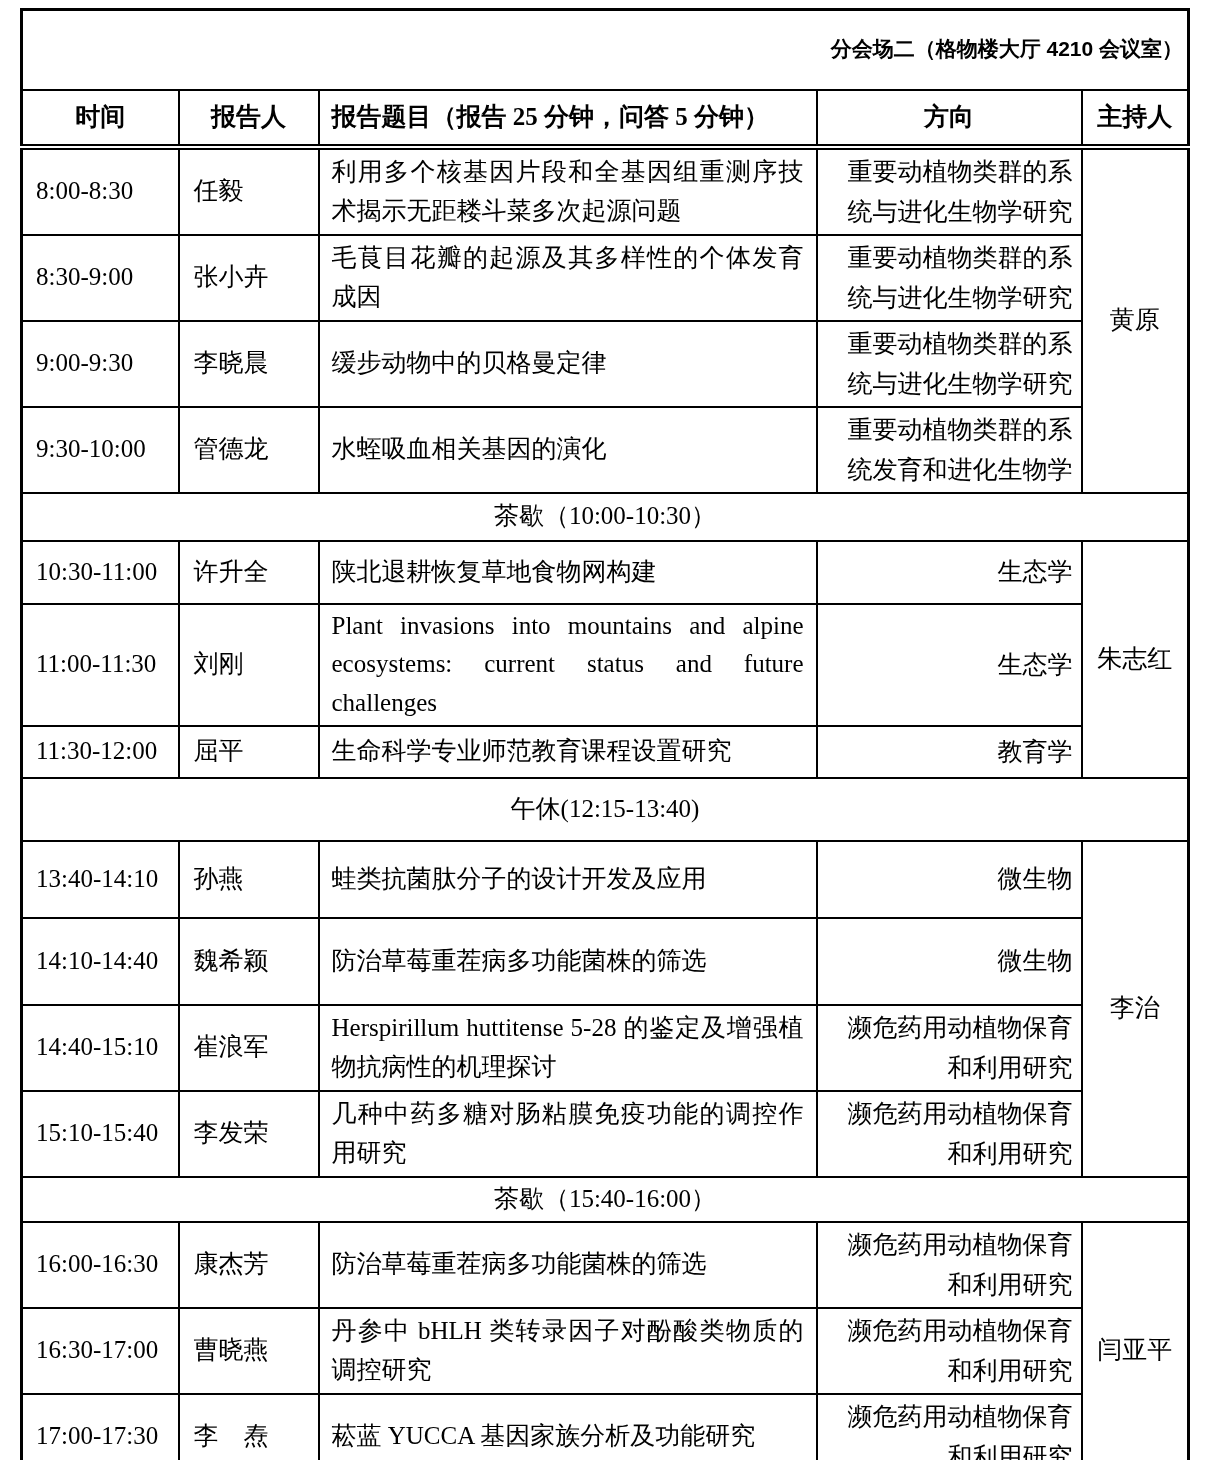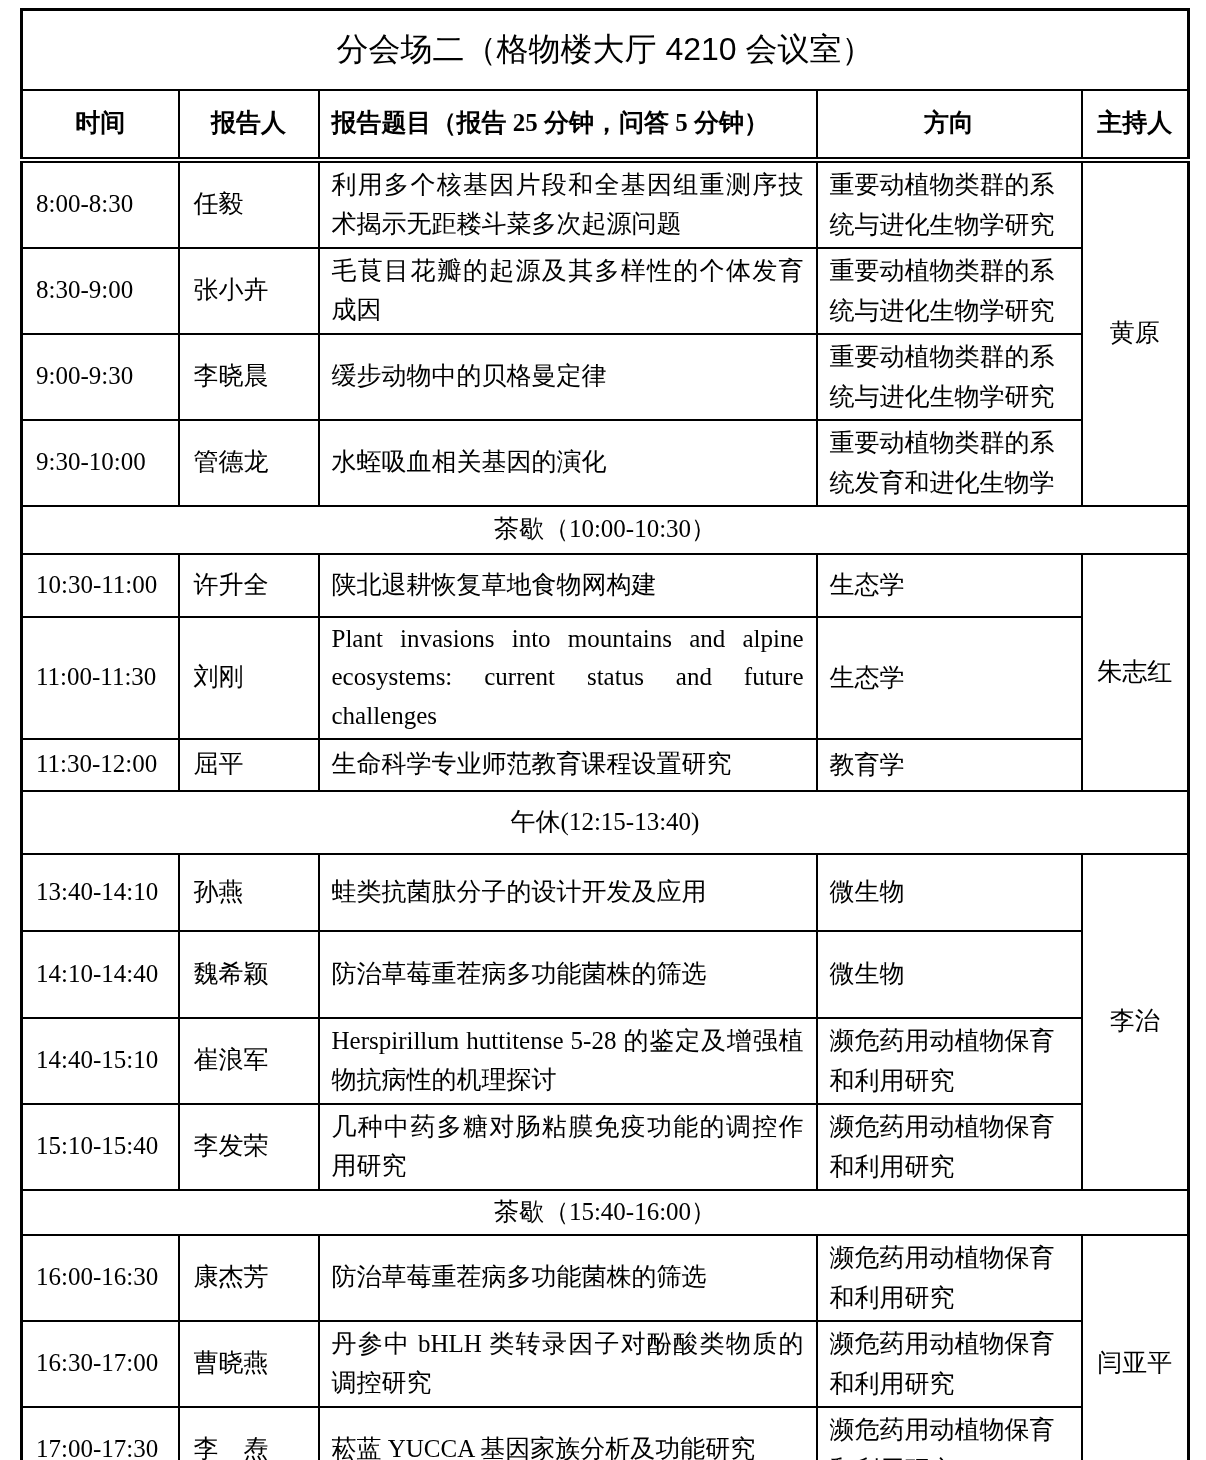--- a/index.html
+++ b/index.html
@@ -35,38 +35,38 @@
     vertical-align: middle;
     font-size: 25px;
     line-height: 1.55;
     padding: 2px 8px 2px 12px;
     overflow: hidden;
   }
 
   
   tr.title-row td {
     font-family: "Liberation Sans", "DejaVu Sans", sans-serif;
-    font-weight: normal;
-    font-size: 32px;
-    text-align: center;
+    font-weight: bold;
+    font-size: 21px;
+    text-align: right;
     padding: 4px;
   }
 
   
   tr.header-row td {
     font-weight: bold;
     border-bottom: 6px double #000000;
   }
   td.hc { text-align: center; padding: 2px 4px; }
   td.hl { text-align: left; }
 
   td.time-cell    { text-align: left; padding-left: 13px; }
   td.speaker-cell { text-align: left; padding-left: 14px; }
   td.topic-cell   { text-align: justify; padding-right: 12px; }
-  td.dir-cell     { text-align: left; line-height: 1.6; margin-left: 32px; }
+  td.dir-cell     { text-align: right; line-height: 1.6; margin-left: 32px; }
   td.chair-cell   { text-align: center; padding: 2px 4px; }
 
   tr.break-row td {
     text-align: center;
     padding: 2px 4px;
   }
 </style>
 </head>
 <body>
 
@@ -78,21 +78,21 @@
         <col class="c-topic">
         <col class="c-dir">
         <col class="c-chair">
     </colgroup>
 
     <tbody>
         <tr class="title-row" style="height:80px">
       <td colspan="5">分会场二（格物楼大厅 4210 会议室）</td>
     </tr>
 
-    <tr class="header-row" style="height:70px">
+    <tr class="header-row" style="height:57px">
       <td class="hc">时间</td>
       <td class="hc">报告人</td>
       <td class="hl">报告题目（报告 25 分钟，问答 5 分钟）</td>
       <td class="hc">方向</td>
       <td class="hc">主持人</td>
     </tr>
 
     <tr style="height:86px">
       <td class="time-cell">8:00-8:30</td>
       <td class="speaker-cell">任毅</td>

